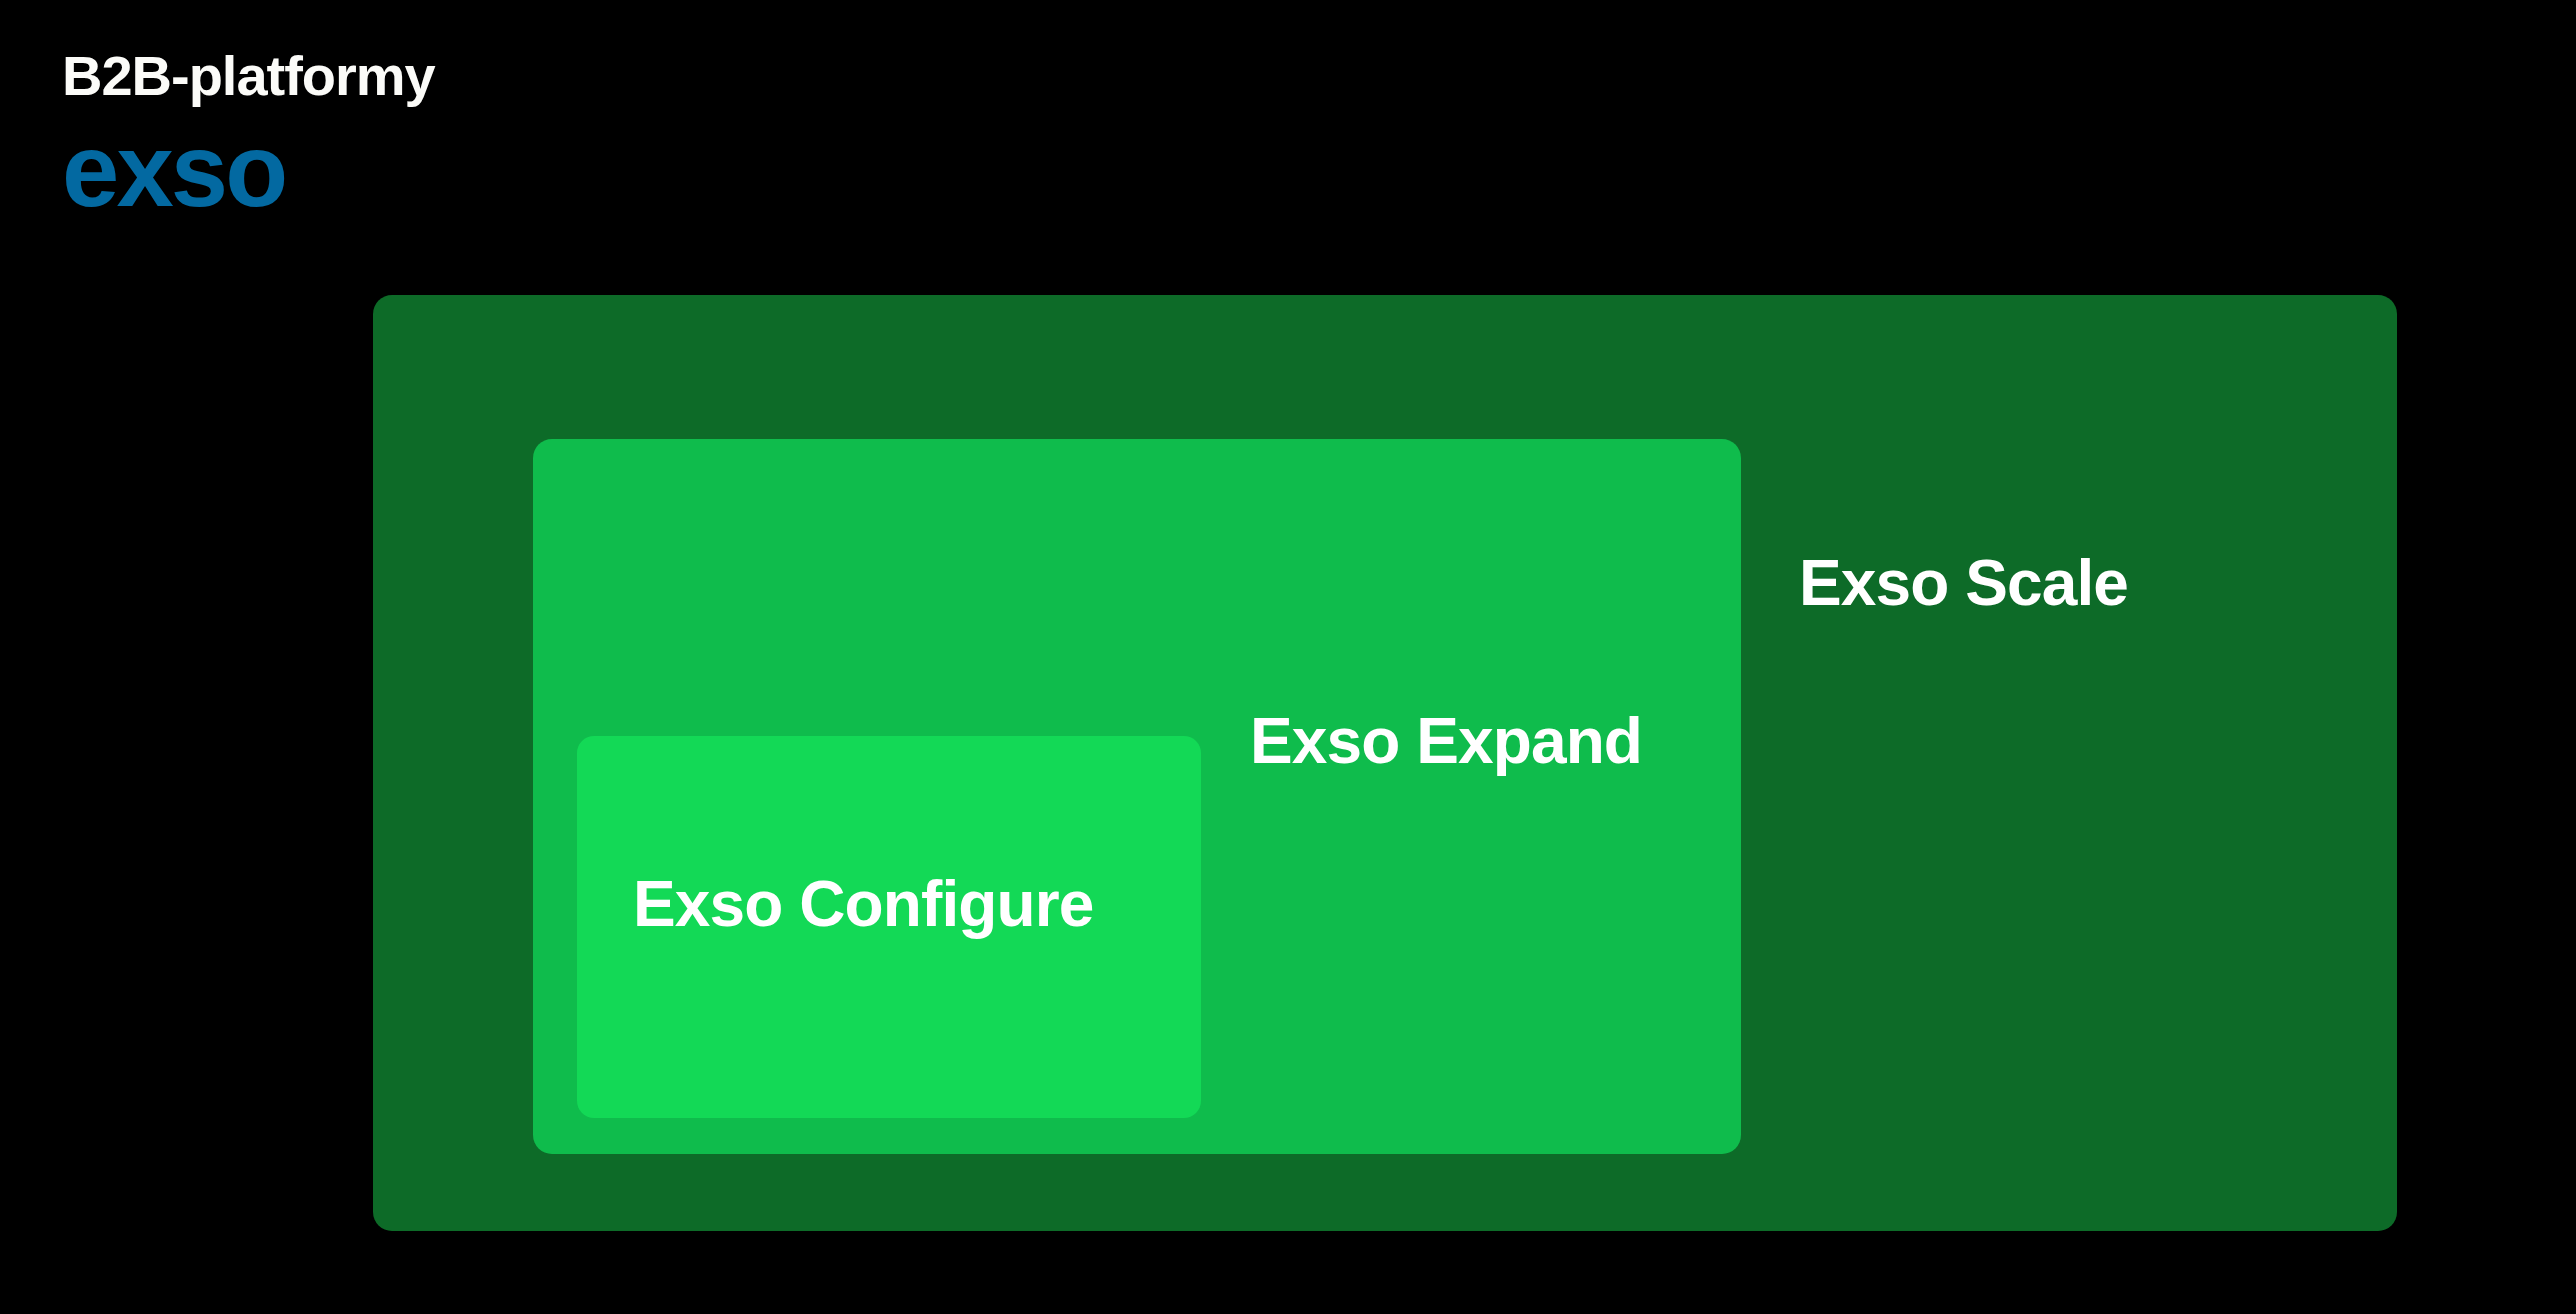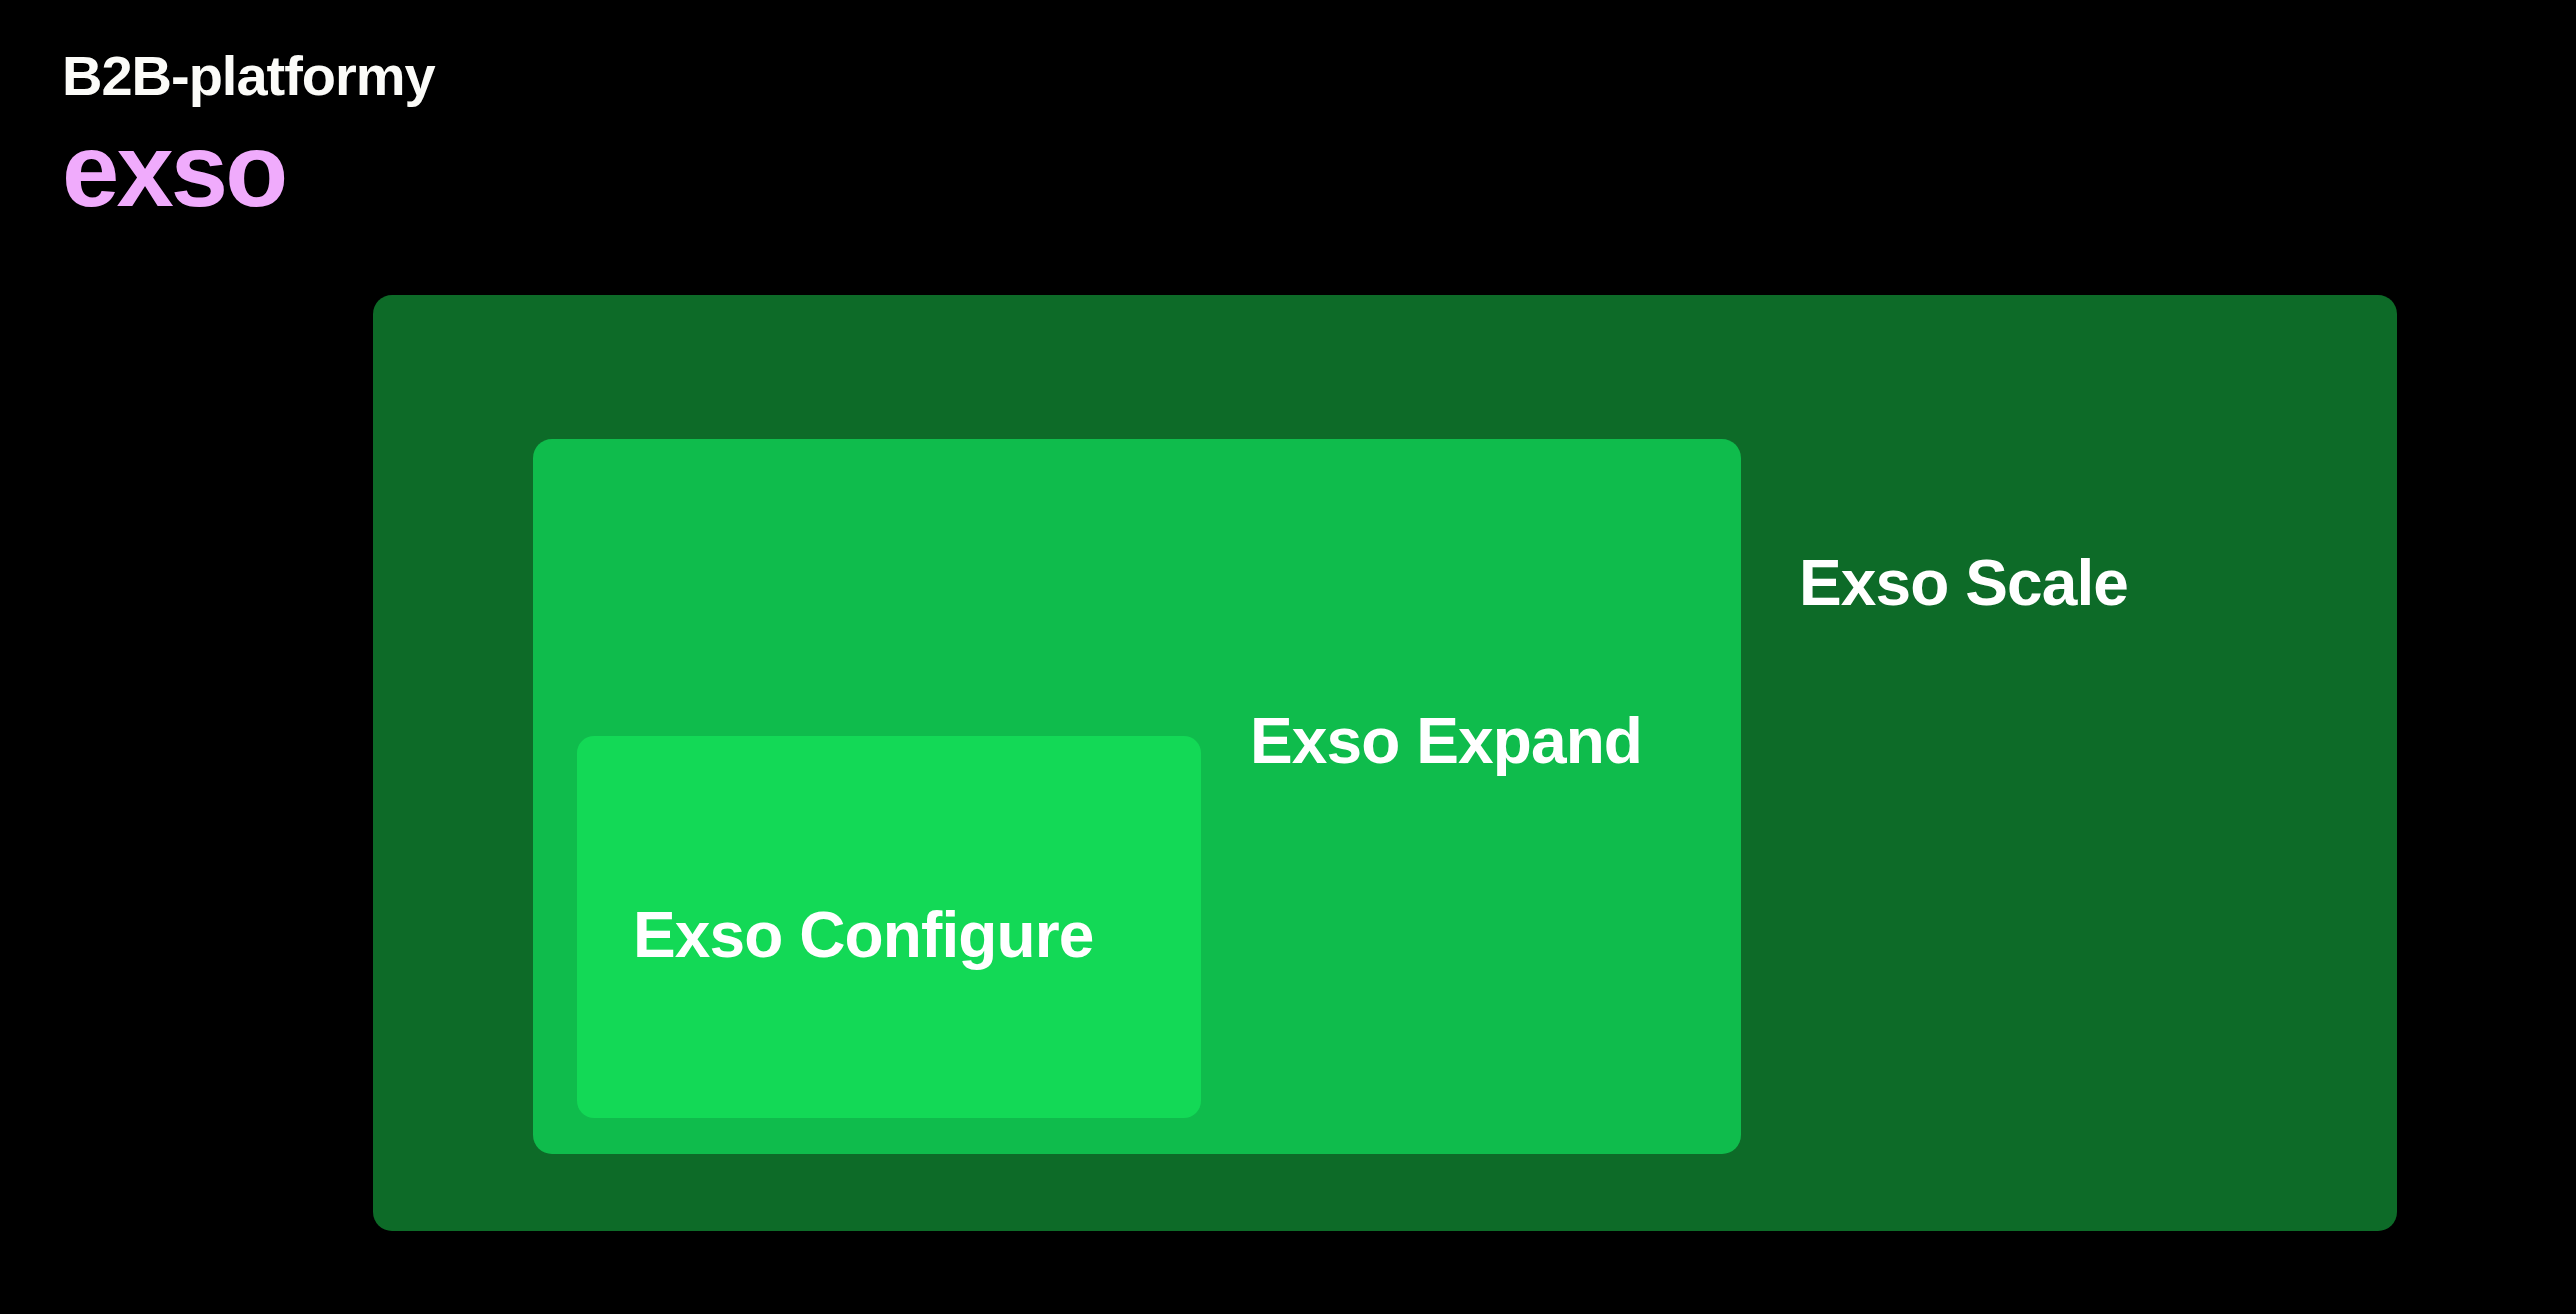--- a/index.html
+++ b/index.html
@@ -38,21 +38,21 @@
     color: #FBFBF8;
     white-space: nowrap;
   }
 
   .wordmark {
     margin-top: 20px;
     font-size: 103px;
     font-weight: 700;
     line-height: 0.92;
     letter-spacing: -0.028em;
-    color: #f0abfc;
+    color: #0369a1;
     white-space: nowrap;
   }
 
   
   .layer {
     position: absolute;
     box-sizing: border-box;
   }
 
   .layer-scale {
@@ -98,21 +98,21 @@
     top: 550px;
   }
 
   .label-expand {
     left: 1250px;
     top: 708px;
   }
 
   .label-configure {
     left: 633px;
-    top: 902px;
+    top: 871px;
   }
 </style>
 </head>
 <body>
 
 <div id="stage">
 
   <div class="header">
     <div class="kicker">B2B-platformy</div>
     <div class="wordmark">exso</div>

